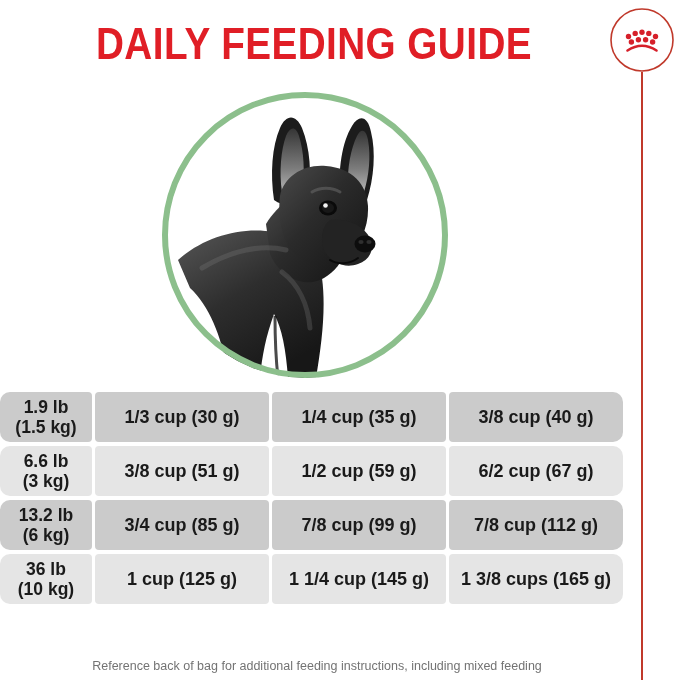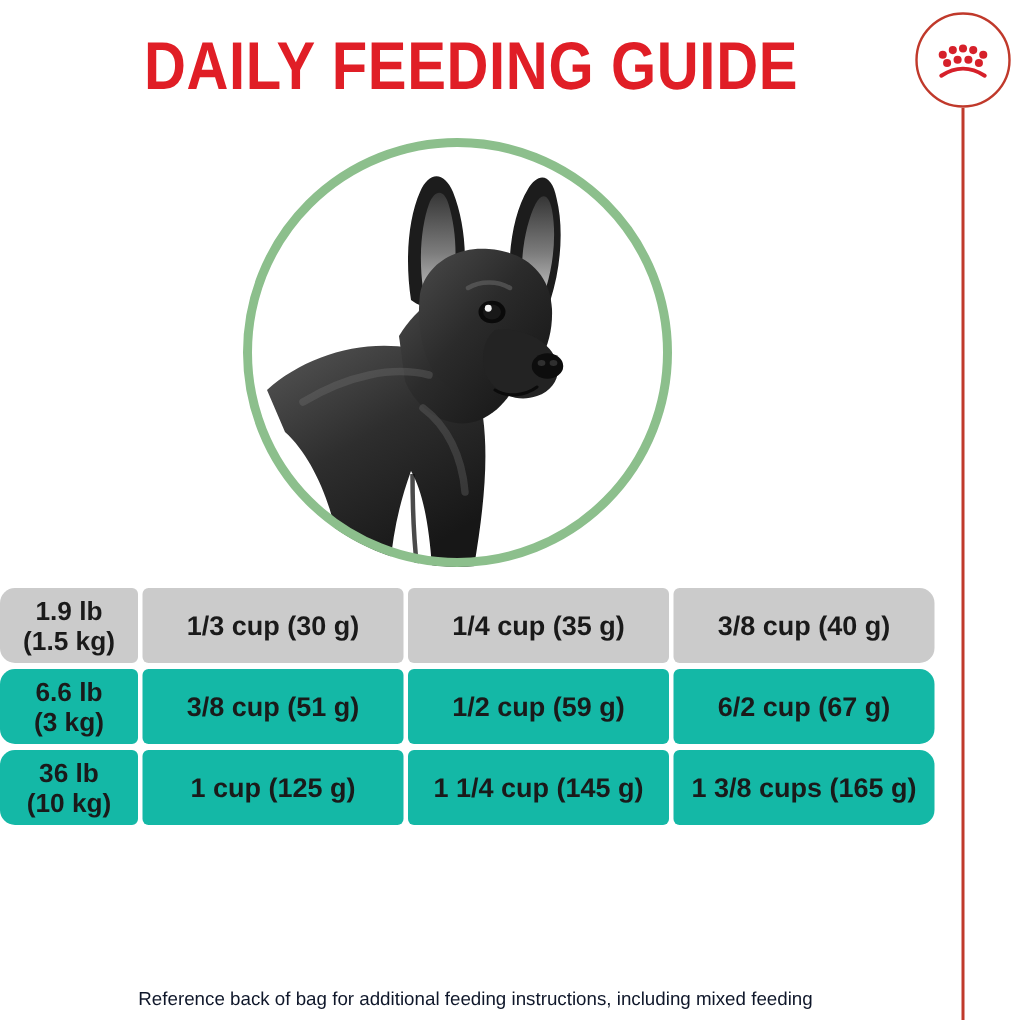--- a/index.html
+++ b/index.html
@@ -127,31 +127,31 @@
     flex-direction: column;
     font-size: 17.5px;
   }
   .cell-act {
     width: 174px;
     flex: 0 0 174px;
     margin-right: 3px;
     border-radius: 4px;
   }
   .table-row.shade-dark .cell   { background: #CBCBCB; }
-  .table-row.shade-light .cell  { background: #14b8a6; }
+  .table-row.shade-light .cell  { background: #e5e5e5; }
   .table-row .cell-act:last-child { border-radius: 4px 10px 10px 4px; margin-right: 0; }
 
   
   #footnote {
     position: absolute;
     left: 0;
     top: 659px;
     width: 634px;
     text-align: center;
-    color: #0f172a;
+    color: #737373;
     font-family: "Liberation Sans Narrow", "Liberation Sans", sans-serif;
     font-size: 12.5px;
     font-weight: 400;
     white-space: nowrap;
   }
 </style>
 </head>
 <body>
 
 <div id="accent-line"></div>
@@ -266,20 +266,29 @@
   <div class="table-row shade-light">
     <div class="cell cell-weight">
       <span>6.6 lb</span>
       <span>(3 kg)</span>
     </div>
     <div class="cell cell-act">3/8 cup (51 g)</div>
     <div class="cell cell-act">1/2 cup (59 g)</div>
     <div class="cell cell-act">6/2 cup (67 g)</div>
   </div>
 
+  <div class="table-row shade-dark">
+    <div class="cell cell-weight">
+      <span>13.2 lb</span>
+      <span>(6 kg)</span>
+    </div>
+    <div class="cell cell-act">3/4 cup (85 g)</div>
+    <div class="cell cell-act">7/8 cup (99 g)</div>
+    <div class="cell cell-act">7/8 cup (112 g)</div>
+  </div>
 
   <div class="table-row shade-light">
     <div class="cell cell-weight">
       <span>36 lb</span>
       <span>(10 kg)</span>
     </div>
     <div class="cell cell-act">1 cup (125 g)</div>
     <div class="cell cell-act">1 1/4 cup (145 g)</div>
     <div class="cell cell-act">1 3/8 cups (165 g)</div>
   </div>

